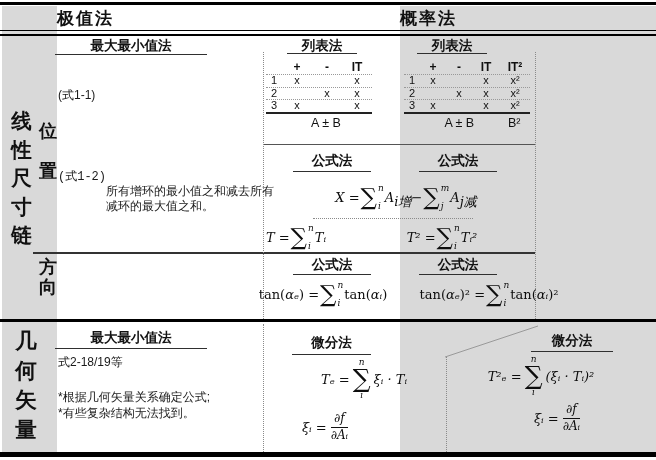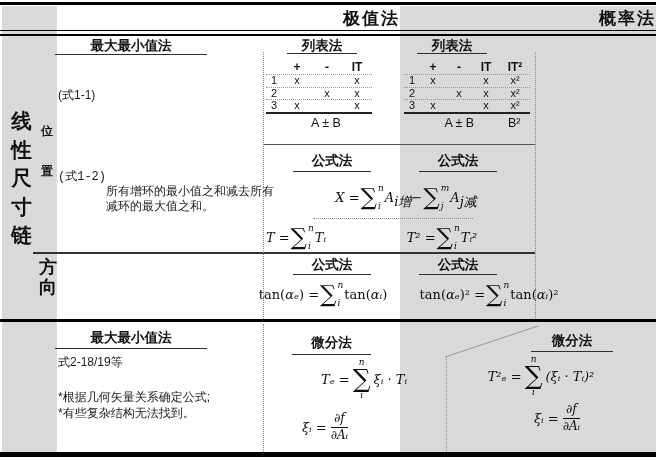--- a/index.html
+++ b/index.html
@@ -5,21 +5,21 @@
   html,body{margin:0;padding:0;background:#fff;}
   #page{position:relative;width:656px;height:460px;background:#ffffff;overflow:hidden;
         font-family:"Liberation Sans","DejaVu Sans",sans-serif;color:#111;}
   .abs{position:absolute;}
   .fill{position:absolute;}
   .line{position:absolute;background:#000;}
   .dotv{position:absolute;width:0;border-left:1px dotted #8a8a8a;}
   .doth{position:absolute;height:0;border-top:1px dotted #8a8a8a;}
   .stitle{position:absolute;font-weight:bold;font-size:13.5px;text-align:center;
           border-bottom:1.6px solid #2f2f2f;line-height:1.15;}
-  .hdr{position:absolute;font-weight:bold;font-size:17px;text-align:right;letter-spacing:2px;}
+  .hdr{position:absolute;font-weight:bold;font-size:17px;text-align:left;letter-spacing:2px;}
   .vtext{position:absolute;font-weight:bold;text-align:center;word-break:break-all;}
   .note{position:absolute;font-size:12px;line-height:14.5px;color:#1a1a1a;}
   
   .fml{position:absolute;display:flex;align-items:center;justify-content:center;
        font-size:13px;color:#0d0d0d;white-space:nowrap;}
   .fml .it{font-family:"DejaVu Serif",serif;font-style:italic;}
   .fml .rm{font-family:"DejaVu Serif",serif;}
   .fml sub, .fml .subt{font-family:"DejaVu Serif",serif;font-size:13px;align-self:flex-end;
        transform:translateY(-2px);font-style:italic;}
   .ssum{display:inline-flex;align-items:center;margin:0 1px;}
@@ -72,22 +72,23 @@
   <div class="dotv" style="left:445.5px;top:357px;height:95px;"></div>
   <svg class="abs" style="left:440px;top:320px;" width="102" height="42">
     <line x1="5" y1="37" x2="98" y2="6" stroke="#999" stroke-width="1"></line>
   </svg>
   <div class="doth" style="left:313px;top:218px;width:160px;"></div>
 
   <div class="hdr" style="left:57px;top:7px;width:343px;">极值法</div>
   <div class="hdr" style="left:400px;top:7px;width:256px;">概率法</div>
 
   <div class="vtext" style="left:8px;top:107px;width:27px;font-size:20.5px;line-height:28.5px;">线性尺寸链</div>
-  <div class="vtext" style="left:39px;top:111px;width:16px;font-size:12px;line-height:40px;">位置</div>
+  <div class="vtext" style="left:39px;top:111px;width:16px;font-size:18px;line-height:40px;">位置</div>
   <div class="vtext" style="left:39px;top:258px;width:16px;font-size:18px;line-height:19.5px;">方向</div>
+  <div class="vtext" style="left:13px;top:327px;width:26px;font-size:21.5px;line-height:29.5px;">几何矢量</div>
 
   <div class="stitle" style="left:55px;top:38px;width:152px;height:16px;">最大最小值法</div>
   <div class="note" style="left:58px;top:72px;margin-top:16px;">(式1-1)</div>
   <div class="note" style="left:58px;top:170px;font-family:Liberation Mono, monospace;">(式1-2)</div>
   <div class="note" style="left:58px;top:184px;width:176px;margin-left:48px;">所有增环的最小值之和减去所有减环的最大值之和。</div>
 
   <div class="stitle" style="left:287px;top:38px;width:70px;height:15px;">列表法</div>
   <div class="stitle" style="left:417px;top:38px;width:70px;height:15px;">列表法</div>
 
   <div class="mtable" style="left:266px;top:61px;width:106px;">

